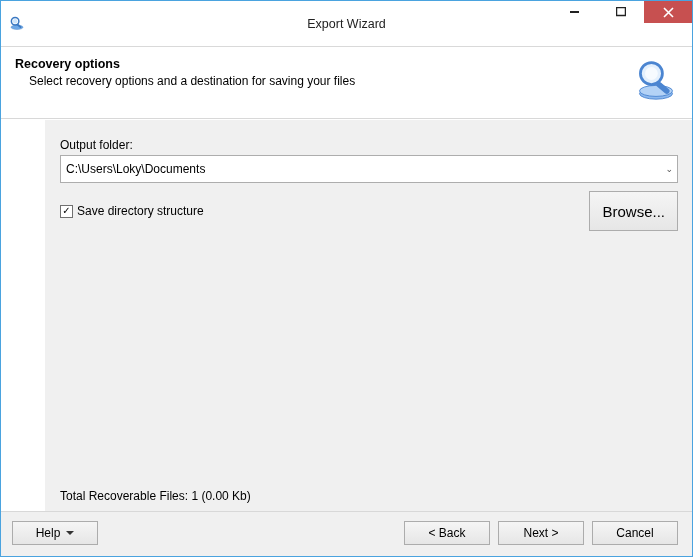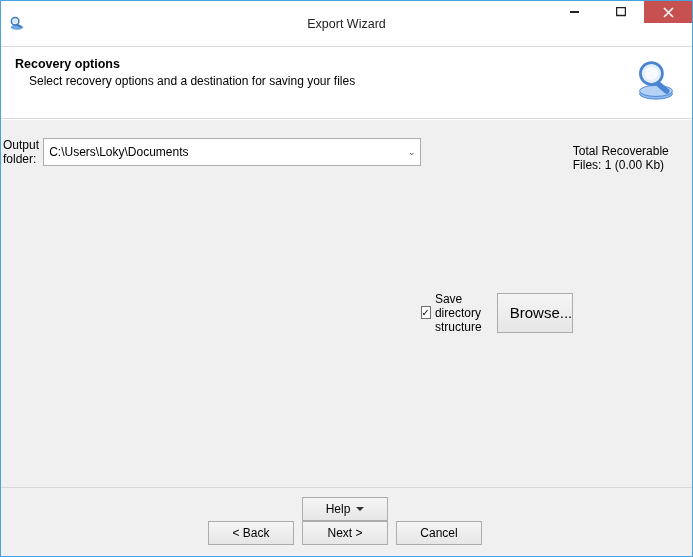--- a/index.html
+++ b/index.html
@@ -79,23 +79,25 @@
   .header-text p {
     margin: 0 0 0 14px;
     font-size: 12px;
     color: #000;
   }
   .header-icon svg { width: 44px; height: 44px; }
 
   .body {
     flex: 1;
     background: #f0f0f0;
-    padding: 18px 14px 8px 2px;
-    display: flex;
+    padding: 18px 14px 8px 15px;
+    display: flex;
+    flex-direction: column;
     border-top: 1px solid #fff;
+    margin-left: 44px;
   }
   .field-label {
     font-size: 12px;
     margin-bottom: 3px;
     color: #000;
   }
   .dropdown {
     width: 100%;
     height: 28px;
     background: #fff;
@@ -148,21 +150,20 @@
     margin-top: 6px;
   }
 
   .footer {
     background: #f0f0f0;
     border-top: 1px solid #d8d8d8;
     padding: 9px 14px 11px 11px;
     display: flex;
     justify-content: space-between;
     align-items: center;
-    flex-direction: column;
   }
   .btn {
     min-width: 86px;
     height: 24px;
     background: linear-gradient(#f5f5f5,#e6e6e6);
     border: 1px solid #acacac;
     font-size: 12px;
     display: flex; align-items: center; justify-content: center;
     gap: 4px;
     cursor: default;

